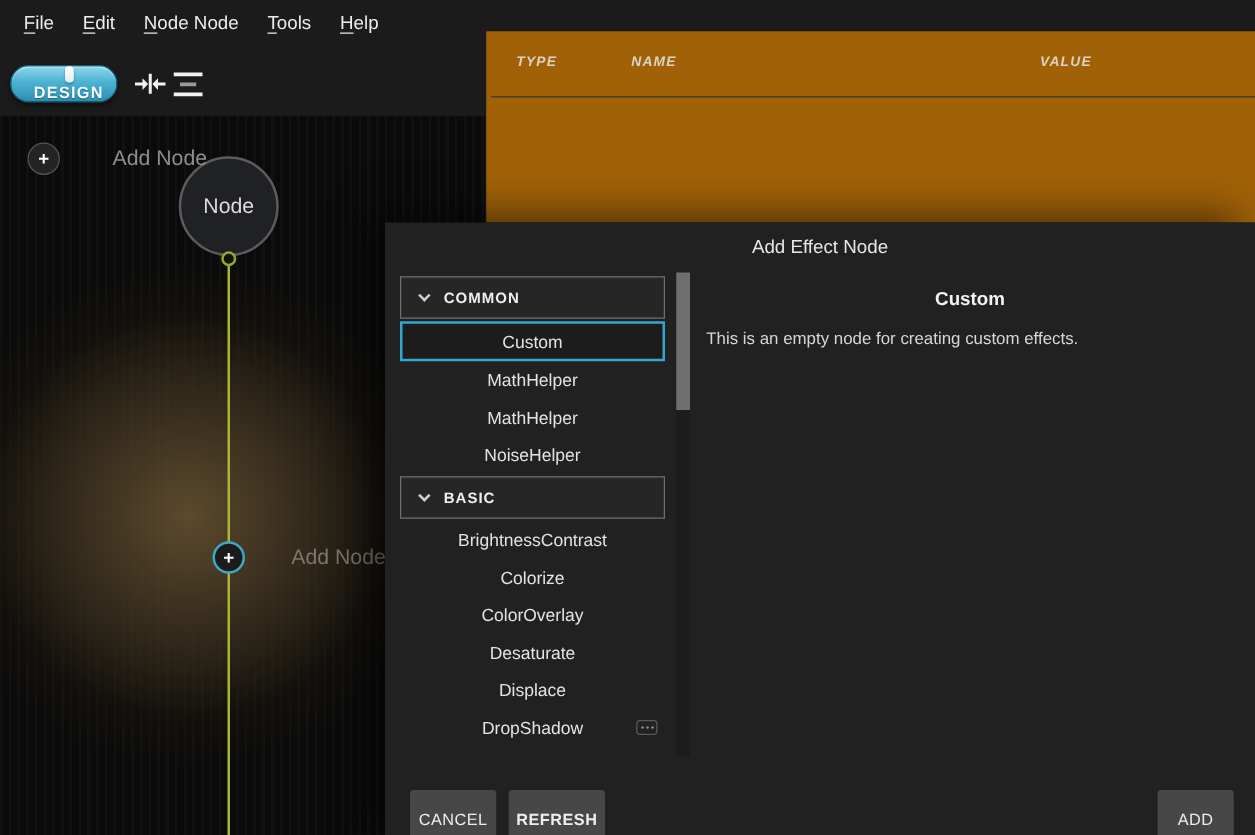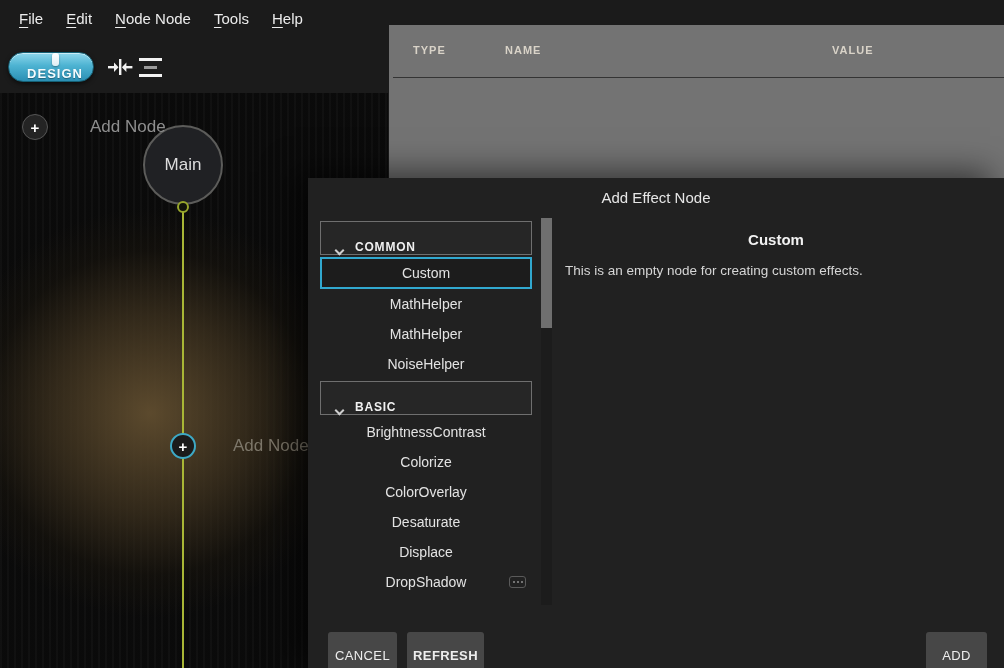--- a/index.html
+++ b/index.html
@@ -37,21 +37,21 @@
   }
   .tool-icon { position:absolute; z-index:3; cursor:pointer; }
   .icon-collapse { left:107px; top:57px; width:26px; height:20px; }
   .icon-lines { left:139px; top:58px; width:23px; height:19px; display:flex; flex-direction:column; justify-content:space-between; }
   .icon-lines .l1,.icon-lines .l3 { width:23px; height:3px; background:#f2f2f2; }
   .icon-lines .l2 { width:13px; height:3px; background:#9a9a9a; margin:0 auto; }
 
   
   .params-panel {
     position:absolute; left:389px; top:25px; width:615px; height:153px;
-    background:#737373; z-index:1;
+    background:#a16207; z-index:1;font-style:italic;
   }
   .params-head { position:absolute; top:19px; left:0; right:0; height:20px; }
   .col-label {
     position:absolute; font-size:11px; font-weight:bold; letter-spacing:1px;
     color:#d9d3c8;
   }
   .col-type { left:24px; } .col-name { left:116px; } .col-value { left:443px; }
   .params-divider { position:absolute; top:52px; left:4px; right:0; height:1px; background:#343434; }
 
   
@@ -92,21 +92,21 @@
     box-shadow:-14px -6px 30px rgba(0,0,0,.55);
     padding-left:48px;
   }
   .dialog-title {
     position:absolute; top:11px; left:0; width:100%; text-align:center;
     font-size:15px; color:#e6e6e6;
   }
   .effect-list { position:absolute; left:12px; top:43px; width:212px; }
   .section-header {
     height:34px; border:1px solid #6f6f6f; background:#262626;
-    display:flex; align-items:flex-end; cursor:pointer; margin-bottom:2px;
+    display:flex; align-items:center; cursor:pointer; margin-bottom:2px;
   }
   .chev {
     width:7px; height:7px; border-right:2px solid #cfcfcf; border-bottom:2px solid #cfcfcf;
     transform:rotate(45deg); margin-left:15px; margin-top:-4px;
   }
   .section-label { margin-left:12px; font-size:12px; font-weight:bold; letter-spacing:.8px; color:#f0f0f0; }
   .effect-item {
     position:relative; height:30px; display:flex; align-items:center; justify-content:center;
     font-size:14px; color:#e3e3e3; cursor:pointer;
   }
@@ -178,21 +178,21 @@
       <span class="col-label col-type">TYPE</span>
       <span class="col-label col-name">NAME</span>
       <span class="col-label col-value">VALUE</span>
     </div>
     <div class="params-divider"></div>
   </div>
 
   <div class="canvas">
     <div class="wire"></div>
     <div class="main-node">
-      <span>Main</span>
+      <span>Node</span>
     </div>
     <div class="out-ring"></div>
     <div class="add-circle add-top">
       <span>+</span>
     </div>
     <div class="add-label add-label-top">Add Node</div>
     <div class="add-circle add-inline">
       <span>+</span>
     </div>
     <div class="add-label add-label-inline">Add Node</div>

